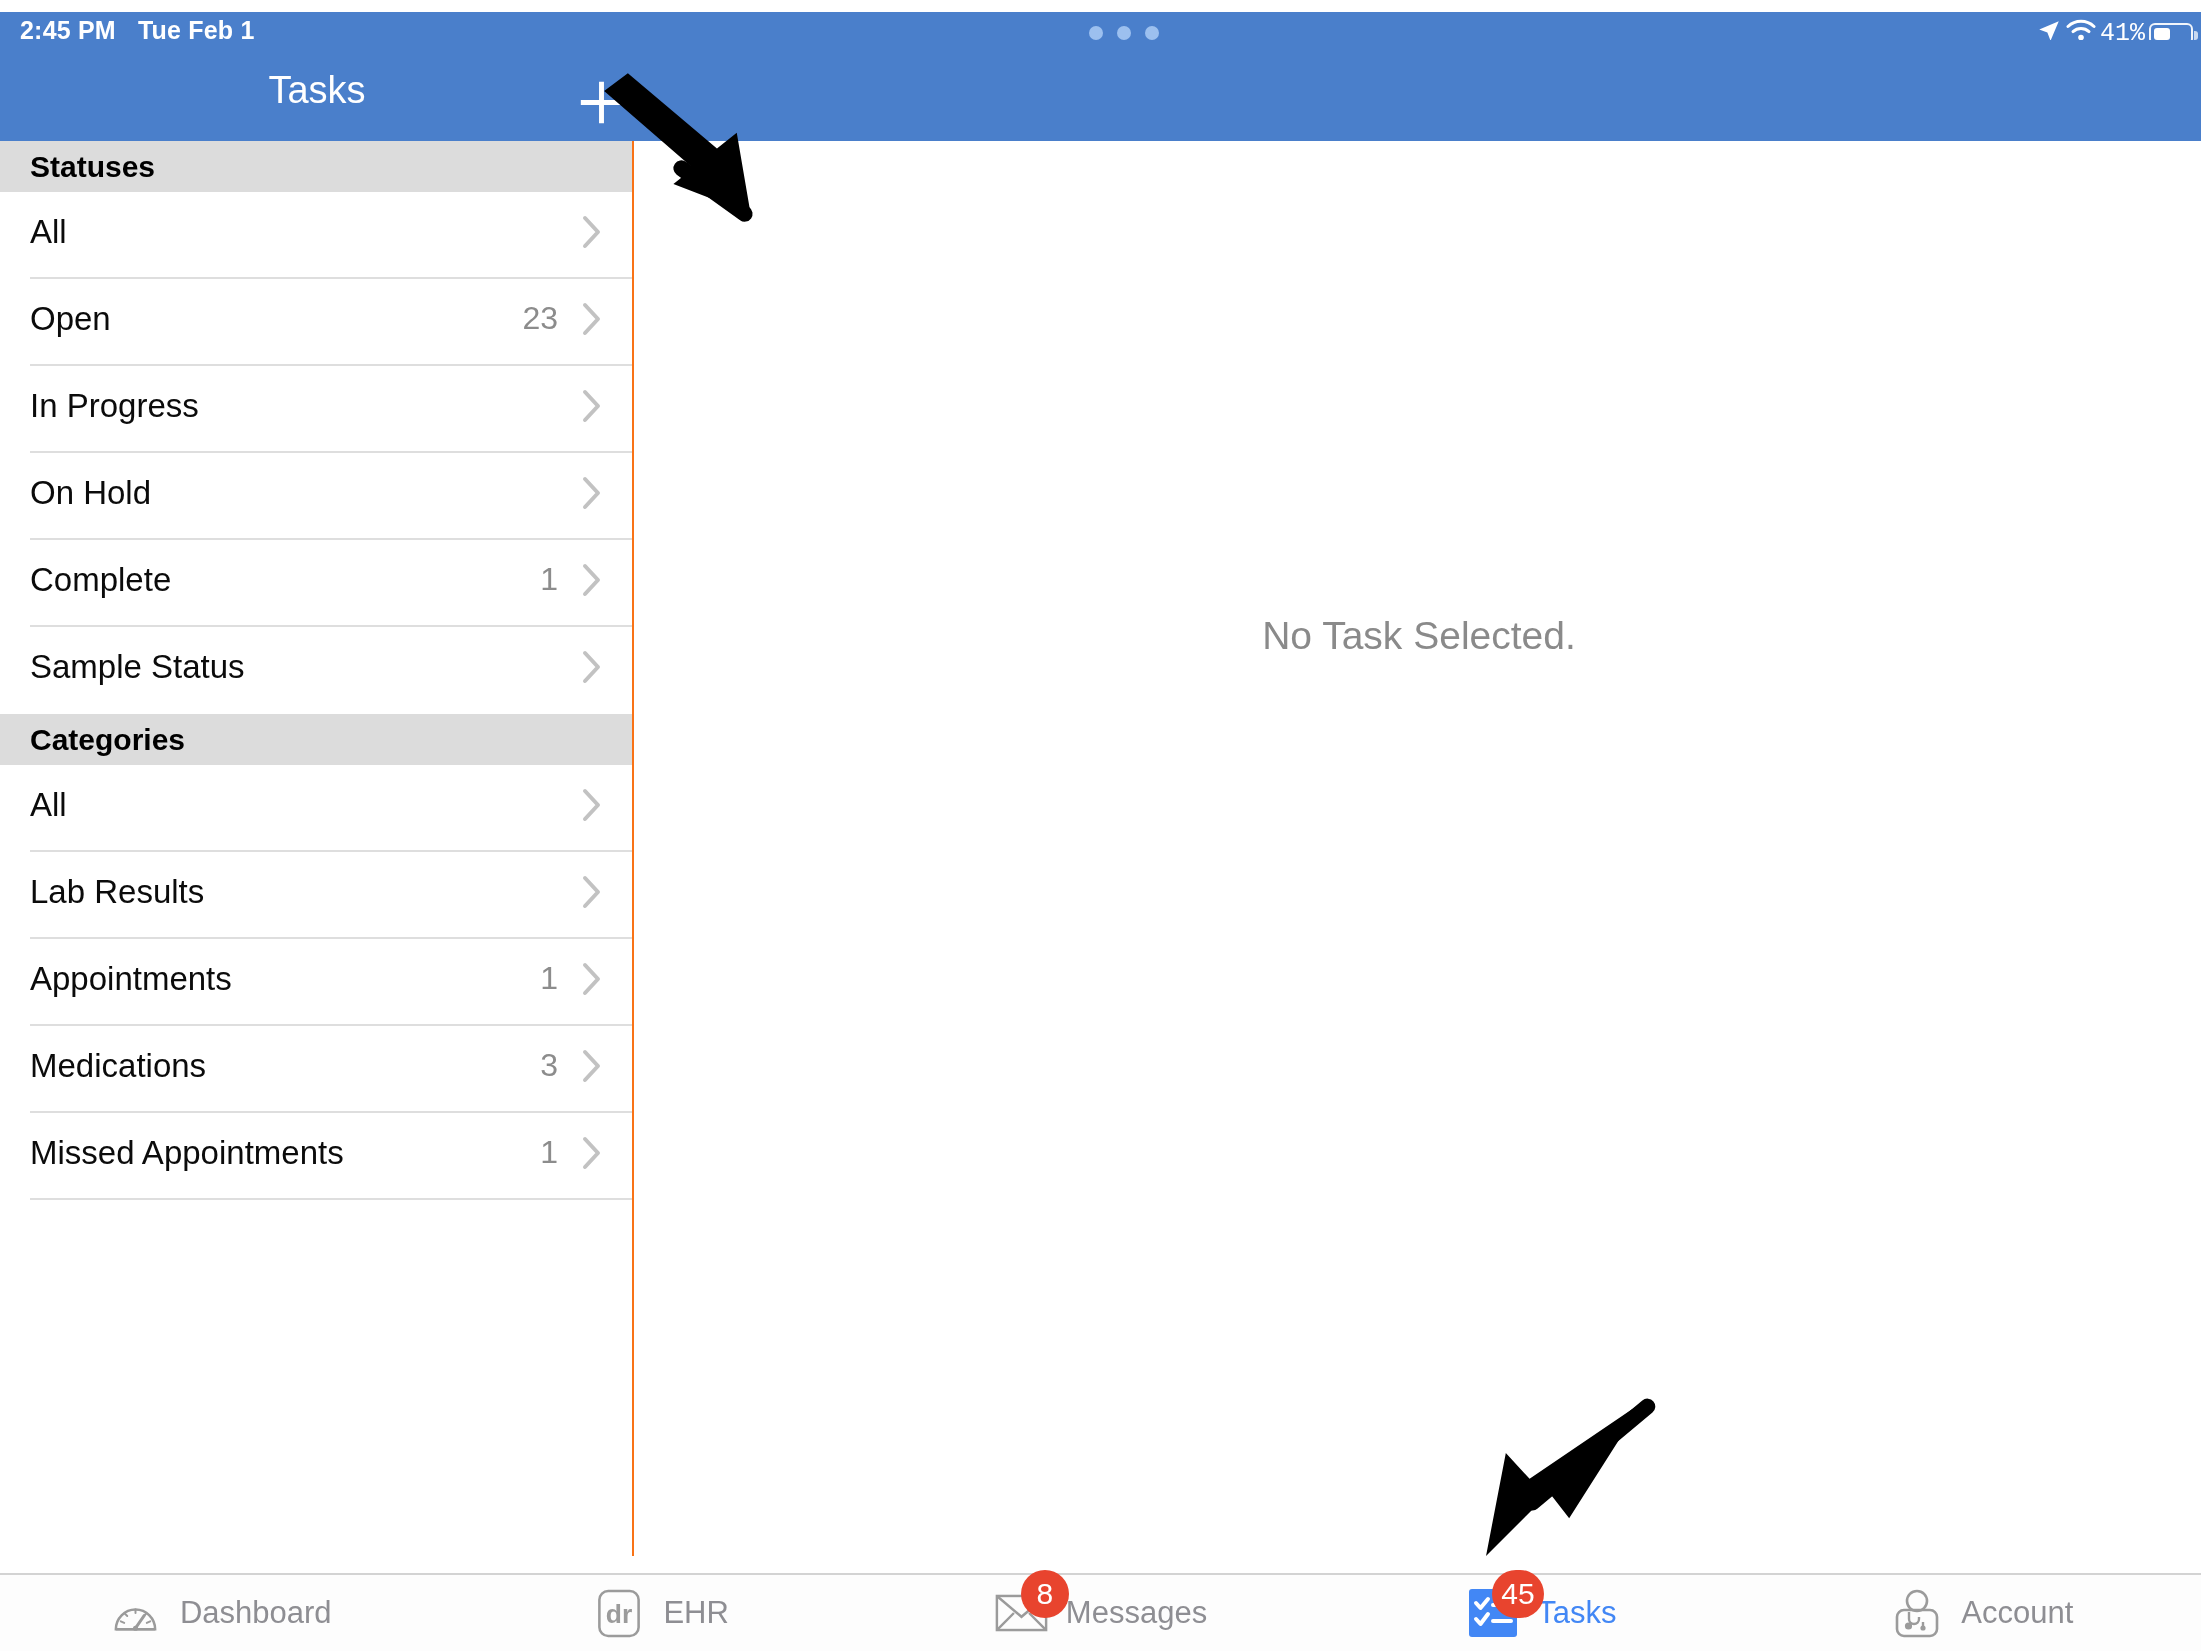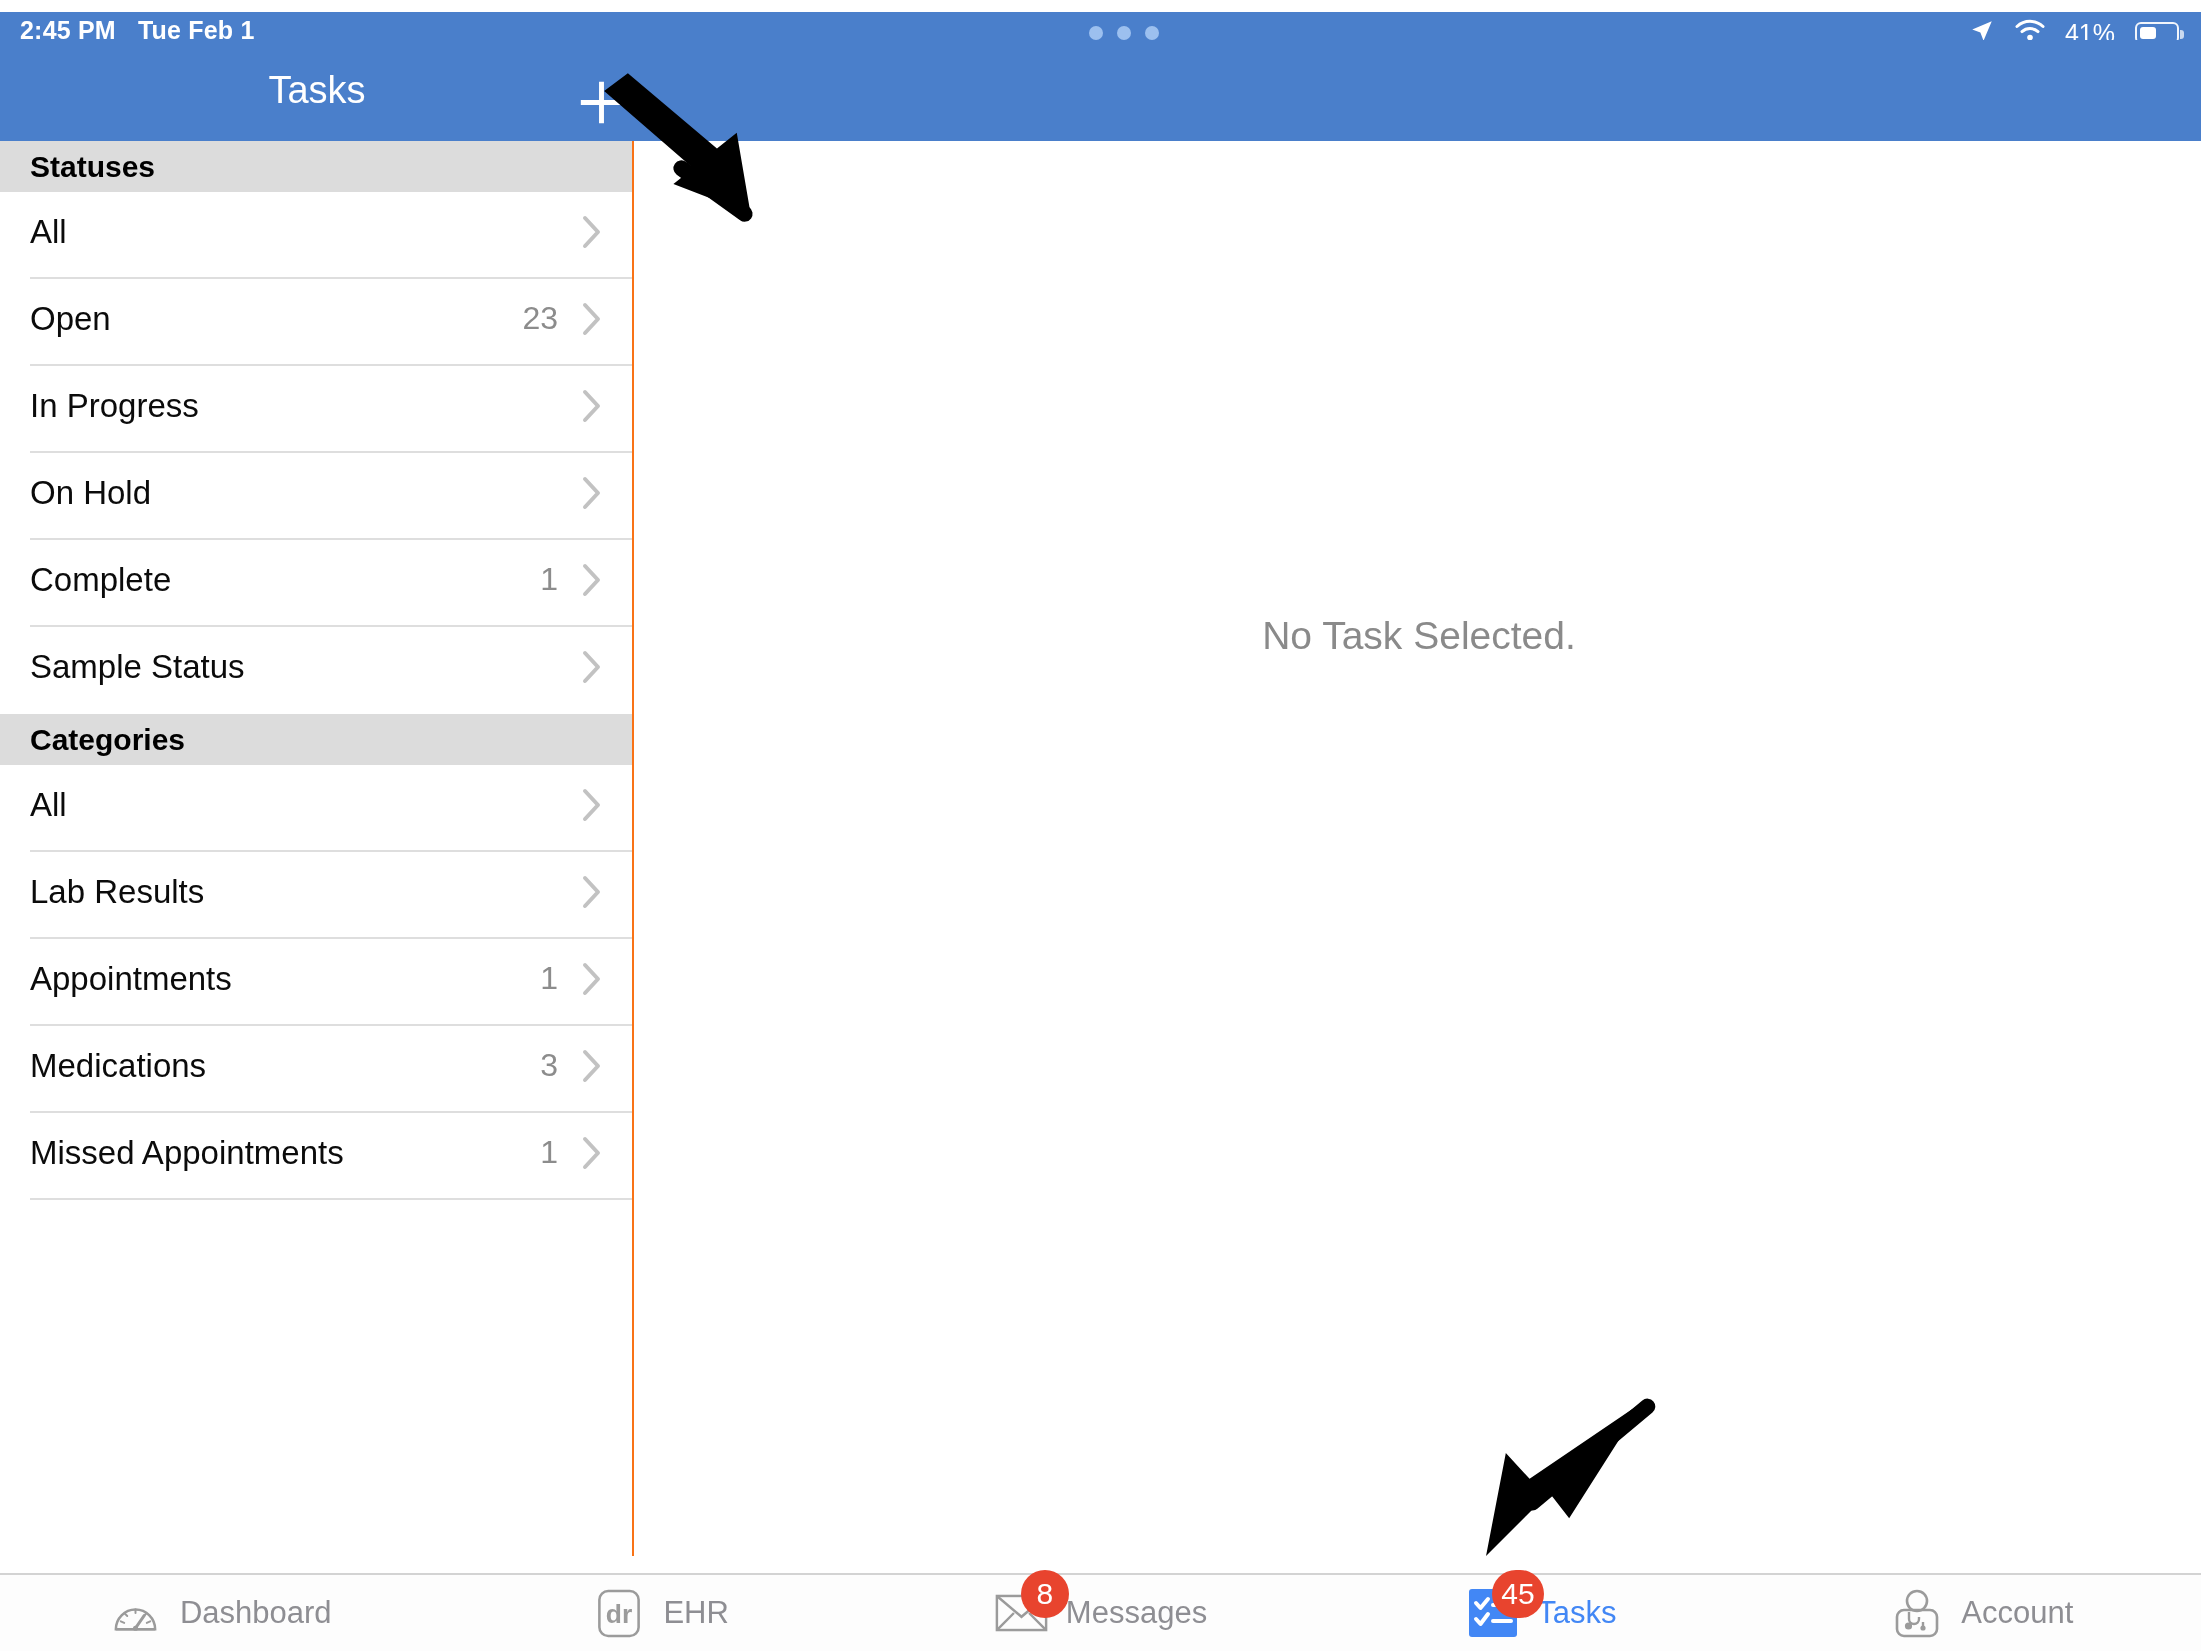--- a/index.html
+++ b/index.html
@@ -16,21 +16,21 @@
   .statusbar {
     position:absolute; top:0; left:0; width:2201px; height:40px;
     background:#4a7fcb; color:#ffffff;
     display:flex; align-items:center;margin-top:12px;
   }
   .sb-left { position:absolute; left:20px; top:4px; display:flex; align-items:center; gap:22px; }
   .sb-time { font-size:25px; font-weight:600; letter-spacing:0.2px; }
   .sb-date { font-size:25px; font-weight:700; letter-spacing:0.2px; }
   .sb-dots { position:absolute; left:1089px; top:14px; display:flex; gap:14px; }
   .sb-dots span { width:14px; height:14px; border-radius:50%; background:#9cc0ef; display:block; }
-  .sb-right { position:absolute; right:22px; top:6px; display:flex; align-items:center; gap:20px; }
+  .sb-right { position:absolute; right:8px; top:6px; display:flex; align-items:center; gap:4px;font-family:Liberation Mono, monospace; }
   .sb-pct { font-size:25px; font-weight:500; }
   .batt { width:44px; height:22px; border:2px solid rgba(255,255,255,.92); border-radius:6px; position:relative; }
   .batt::after { content:""; position:absolute; right:-7px; top:6px; width:4px; height:9px; border-radius:0 3px 3px 0; background:rgba(255,255,255,.7); }
   .batt i { position:absolute; left:3px; top:3px; bottom:3px; width:16px; background:#fff; border-radius:3px; display:block; }
 
   
   .navbar {
     position:absolute; top:40px; left:0; width:2202px; height:101px;
     background:#4a7fcb;
   }

